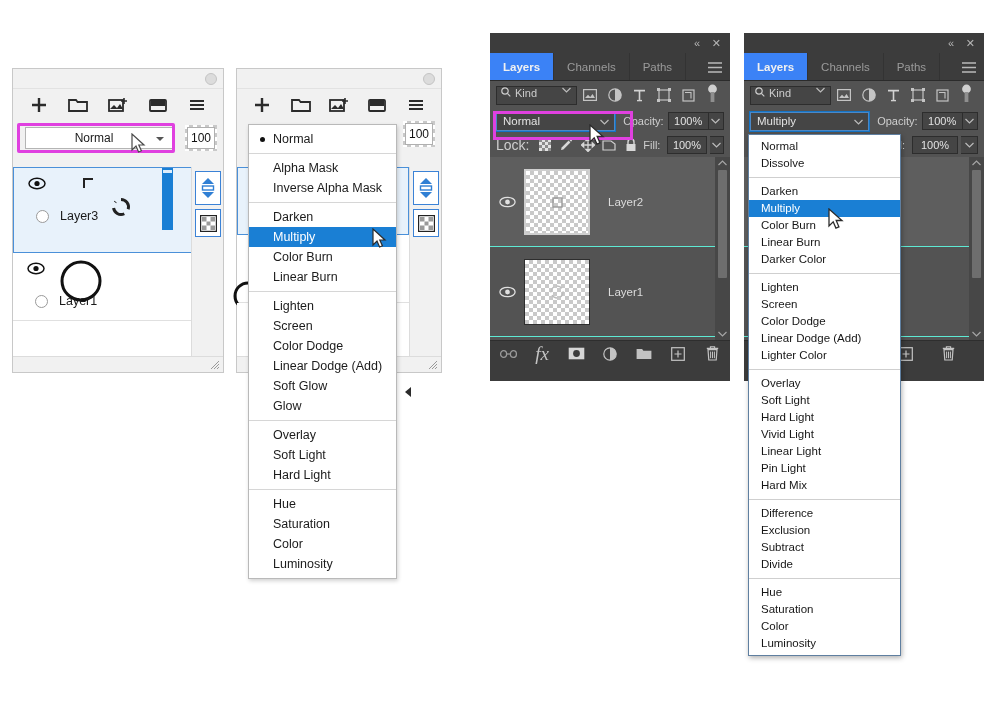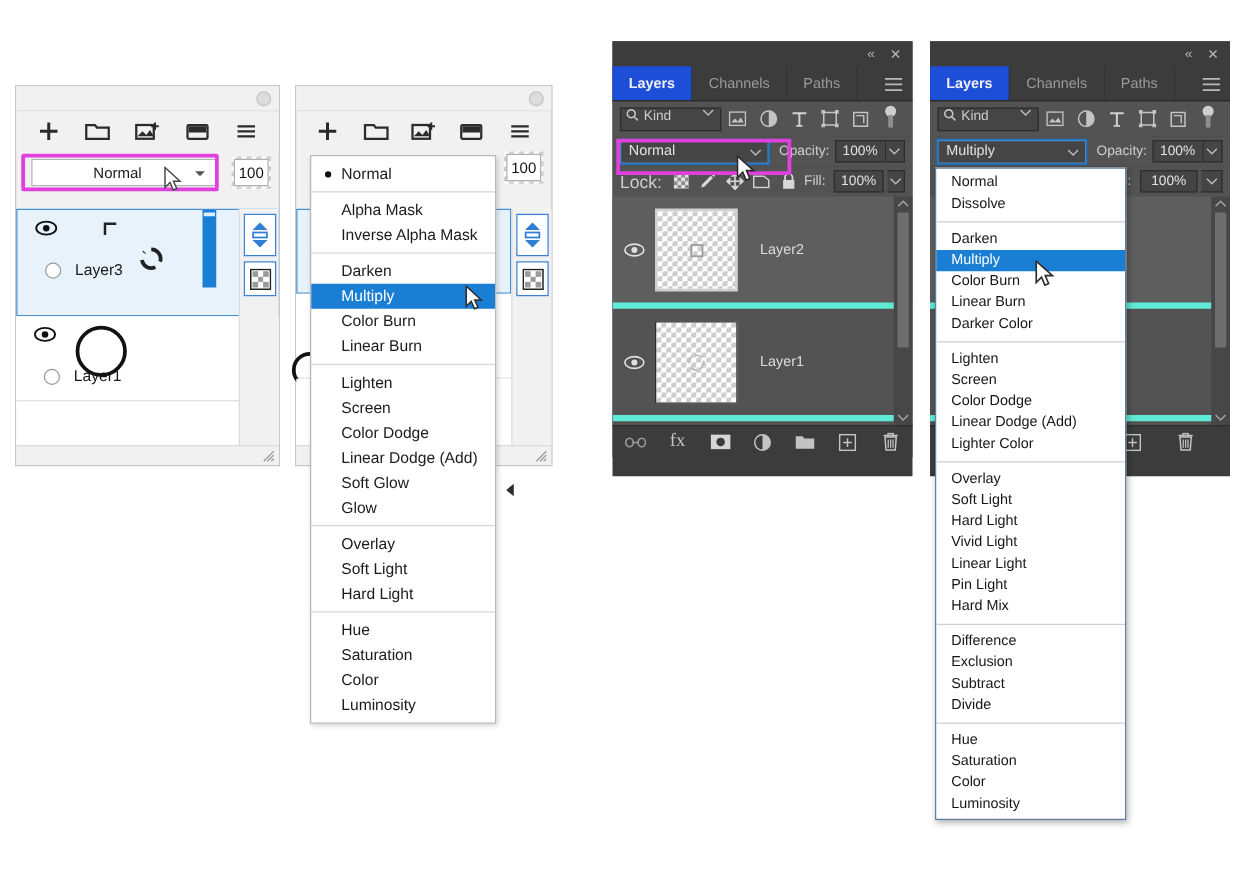--- a/index.html
+++ b/index.html
@@ -127,21 +127,21 @@
   .ps-topbar .ctl { position: absolute; top: 4px; font-size: 11px; color: #b5b5b5; }
   .ps-tabs {
     height: 28px; background: #3c3c3c; display: flex; align-items: stretch;
     position: relative; border-bottom: 1px solid #2b2b2b;
   }
   .ps-tab {
     padding: 0 13px; display: flex; align-items: center;
     font-size: 11.5px; color: #9b9b9b; background: #3c3c3c;
     border-right: 1px solid #333;
   }
-  .ps-tab.active { background: #1d4ed8; color: #f0f0f0; font-weight: bold; }
+  .ps-tab.active { background: #3b82f6; color: #f0f0f0; font-weight: bold; }
   .ps-menu-icon { position: absolute; right: 8px; top: 9px; }
   .ps-filterbar { height: 28px; background: #535353; display: flex; align-items: center; padding: 0 6px; gap: 2px; }
   .ps-kind {
     width: 92px; height: 19px; background: #454545; border: 1px solid #2d2d2d;
     display: flex; align-items: flex-start; gap: 4px; padding: 0 4px; position: relative;
   }
   .ps-kind .kt { font-size: 11px; color: #ccc; }
   .ps-kind .kc { position: absolute; right: 5px; }
   .ps-filtericon { width: 26px; height: 20px; display: flex; align-items: center; justify-content: center; }
   .ps-blendrow { height: 24px; background: #535353; display: flex; align-items: center; padding: 0 6px; position: relative; }
@@ -156,21 +156,21 @@
   .ps-numbox {
     width: 46px; height: 18px; background: #454545; border: 1px solid #2d2d2d;
     font-size: 11px; color: #e2e2e2; display: flex; align-items: center; justify-content: center;
     margin-left: 4px;
   }
   .ps-numcaret { width: 17px; height: 18px; background: #454545; border: 1px solid #2d2d2d; border-left: none; display:flex; align-items:center; justify-content:center; }
   .ps-lockrow { height: 24px; background: #535353; display: flex; align-items: center; padding: 0 6px; gap: 3px; }
   .ps-lockrow .lk { font-size: 14px; color: #cfcfcf; margin-right: 3px; }
   .ps-lockicon { width: 22px; height: 20px; display: flex; align-items: center; justify-content: center; }
   .ps-layers { background: #535353; position: relative; overflow: hidden; }
-  .ps-layer-row { height: 77px; display: flex; align-items: center; position: relative; border-bottom: 5px solid #5eead4; }
+  .ps-layer-row { height: 77px; display: flex; align-items: center; position: relative; border-bottom: 1px solid #5eead4; }
   .ps-layer-row.selected { background: #5e5e5e; }
   .ps-eye { width: 34px; display: flex; align-items: center; justify-content: center; }
   .ps-thumb { width: 66px; height: 66px; border: 2px solid #cfcfcf; }
   .ps-thumb.unsel { border: 1px solid #2e2e2e; }
   .ps-layer-name { margin-left: 18px; font-size: 11.5px; color: #dcdcdc; }
   .ps-vscroll { position: absolute; right: 0; top: 0; bottom: 0; width: 15px; background: #474747; }
   .ps-vthumb { position: absolute; left: 3px; width: 9px; background: #6e6e6e; border-radius: 1px; }
   .ps-bottombar { height: 26px; background: #3c3c3c; display: flex; align-items: center; justify-content: center; gap: 14px; border-top: 1px solid #2e2e2e; }
   .ps-bicon { width: 20px; height: 20px; display: flex; align-items: center; justify-content: center; color: #b4b4b4; }
 
@@ -600,21 +600,21 @@
 
     <div class="ps-bottombar">
       <div class="ps-bicon">
         <svg width="17" height="10" viewBox="0 0 17 10">
             <path d="M6 5H11" stroke="#9a9a9a" stroke-width="1.3"></path>
             <rect x="0.6" y="1.6" width="6" height="6.8" rx="3.4" fill="none" stroke="#9a9a9a" stroke-width="1.3"></rect>
             <rect x="10.4" y="1.6" width="6" height="6.8" rx="3.4" fill="none" stroke="#9a9a9a" stroke-width="1.3"></rect>
           </svg>
       </div>
       <div class="ps-bicon">
-        <span style="font-family:'Liberation Serif',serif;font-size:15px;color:#c4c4c4;">fx</span>
+        <span style="font-family:'Liberation Serif',serif;font-style:italic;font-size:19px;color:#c4c4c4;">fx</span>
       </div>
       <div class="ps-bicon">
         <svg width="17" height="13" viewBox="0 0 17 13">
             <rect x="0.7" y="0.7" width="15.6" height="11.6" fill="#d6d6d6"></rect>
             <circle cx="8.5" cy="6.5" r="3.4" fill="#3c3c3c"></circle>
           </svg>
       </div>
       <div class="ps-bicon">
         <svg width="14" height="14" viewBox="0 0 14 14">
             <circle cx="7" cy="7" r="6.2" fill="none" stroke="#c4c4c4" stroke-width="1.2"></circle>

